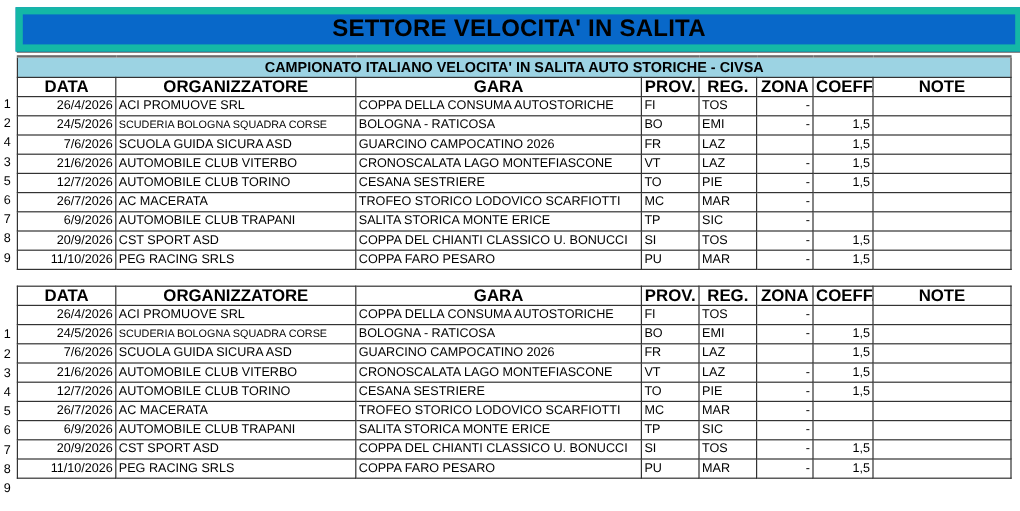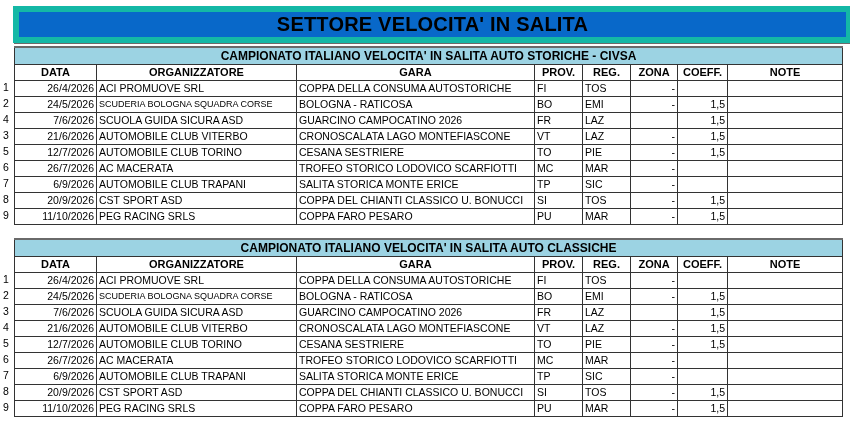--- a/index.html
+++ b/index.html
@@ -58,21 +58,21 @@
       font-size: 12px;
       font-weight: bold;
       text-align: center;
       height: 16px;
       line-height: 16px;
       border: 1px solid #333;
       border-top: 2px solid #6a6a6a;
     }
     table.sched .head th {
       font-weight: bold;
-      font-size: 11px;
+      font-size: 14px;
       text-align: center;
       background: #ffffff;
     }
     table.sched td.c { text-align: right; }
     table.sched td.l { text-align: left; }
     table.sched td.org-small { font-size: 9px; }
     table.sched tr.row td:first-child { }
     .rownums {
       position: absolute;
       left: 0;
@@ -241,23 +241,20 @@
       <col style="width:82px">
       <col style="width:200px">
       <col style="width:238px">
       <col style="width:48px">
       <col style="width:48px">
       <col style="width:47px">
       <col style="width:50px">
       <col style="width:115px">
     </colgroup>
     <tbody>
-        <tr class="banner">
-      <th colspan="8">CAMPIONATO ITALIANO VELOCITA' IN SALITA AUTO CLASSICHE</th>
-    </tr>
     <tr class="head">
       <th>DATA</th>
       <th>ORGANIZZATORE</th>
       <th>GARA</th>
       <th>PROV.</th>
       <th>REG.</th>
       <th>ZONA</th>
       <th>COEFF.</th>
       <th>NOTE</th>
     </tr>

